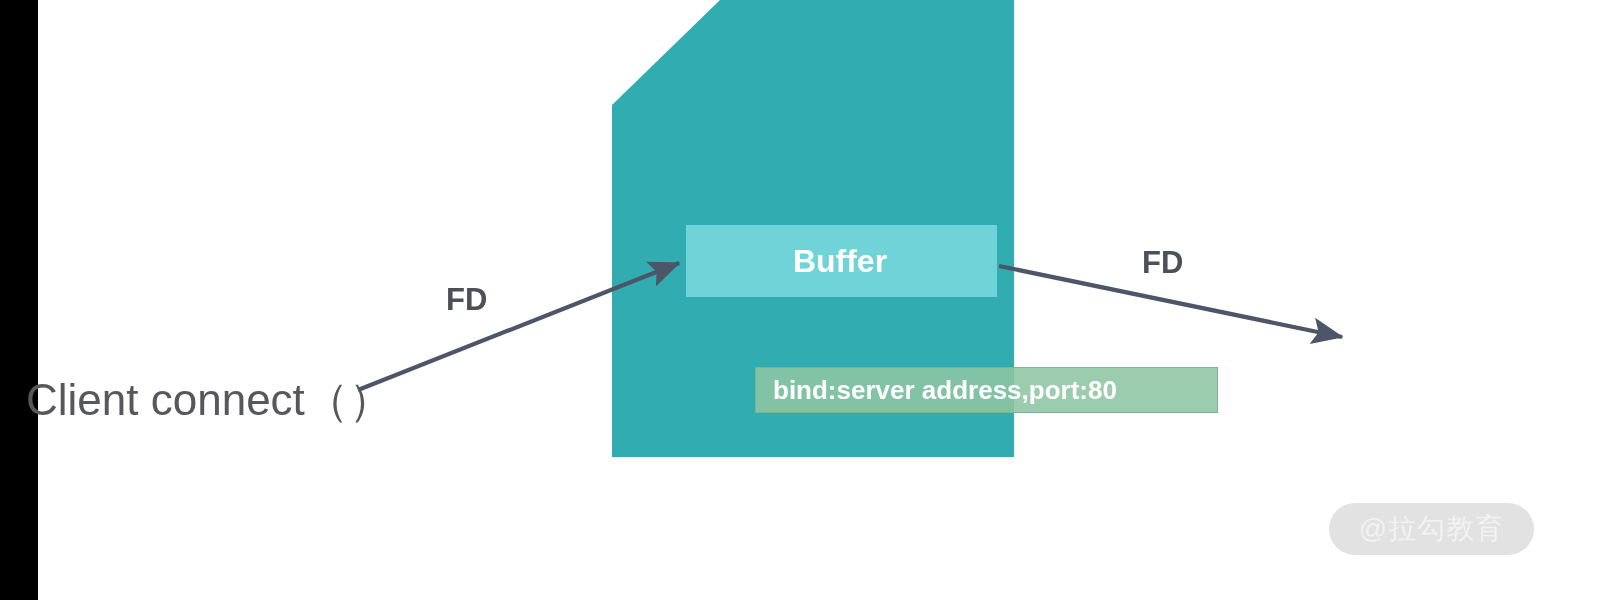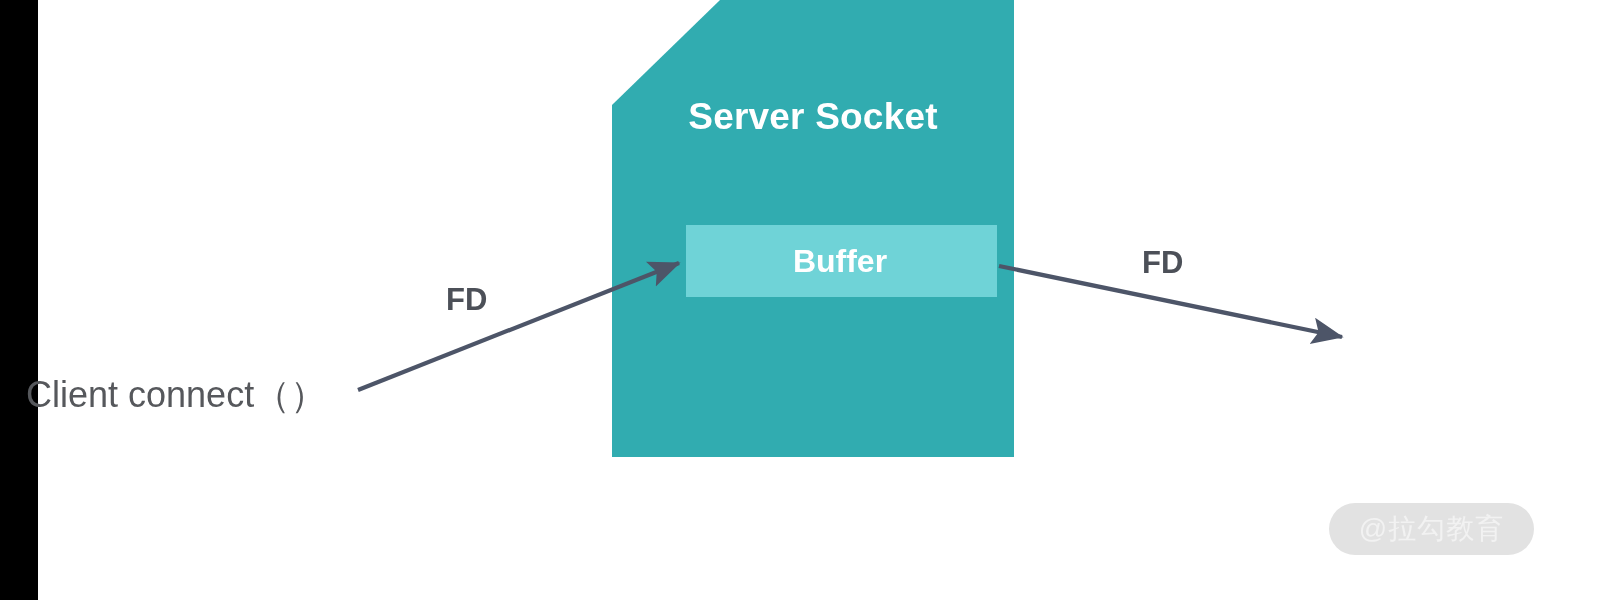--- a/index.html
+++ b/index.html
@@ -105,21 +105,21 @@
 
   
   .lbl {
     position: absolute;
     white-space: nowrap;
     color: #55595f;
   }
   .client-label {
     left: 26px;
     top: 371px;
-    font-size: 36px;
+    font-size: 44px;
     font-weight: 400;
     color: #56585c;
   }
   .accept-label {
     left: 1357px;
     top: 310px;
     font-size: 34px;
     font-weight: 400;
     color: #56585c;
   }
@@ -159,26 +159,26 @@
 </style>
 </head>
 <body>
 
 <div id="canvas">
 
   <div class="left-bar"></div>
 
   <div class="server-body"></div>
 
-  <div class="server-title">Server Socket</div>
 
   <div class="buffer-box">
     <div class="buffer-label">Buffer</div>
   </div>
 
+  <div class="bind-chip">bind:server address,port:80</div>
 
   <svg class="arrows" width="1622" height="600" viewBox="0 0 1622 600">
     <defs>
       <marker id="ah" markerWidth="9" markerHeight="9" refX="7.2" refY="3.2" orient="auto" markerUnits="strokeWidth">
         <path d="M0,0 L7.6,3.2 L0,6.4 L1.5,3.2 Z" fill="#4d5568"></path>
       </marker>
     </defs>
     <line x1="358" y1="390" x2="679" y2="263" stroke="#4d5568" stroke-width="4.2" marker-end="url(#ah)"></line>
     <line x1="999" y1="266" x2="1342" y2="337" stroke="#4d5568" stroke-width="4.2" marker-end="url(#ah)"></line>
   </svg>

